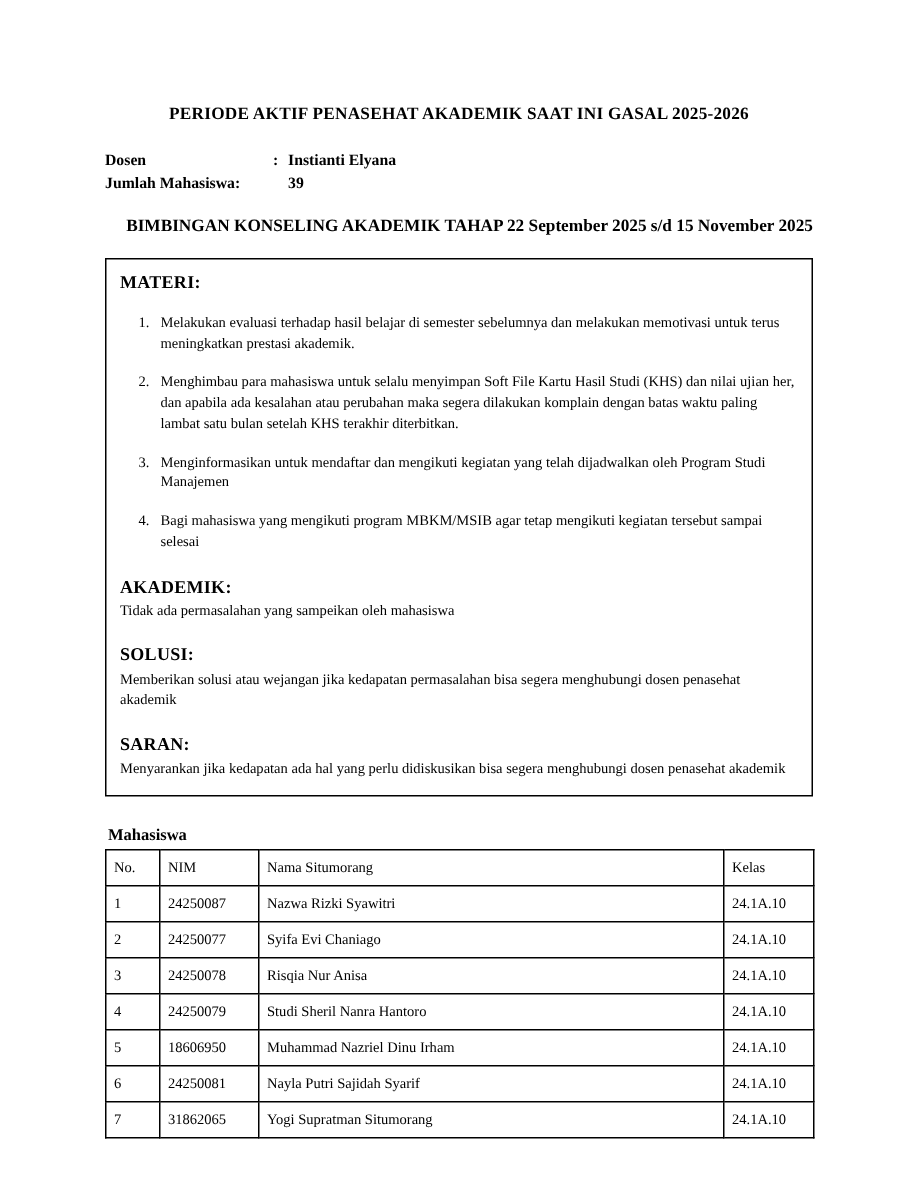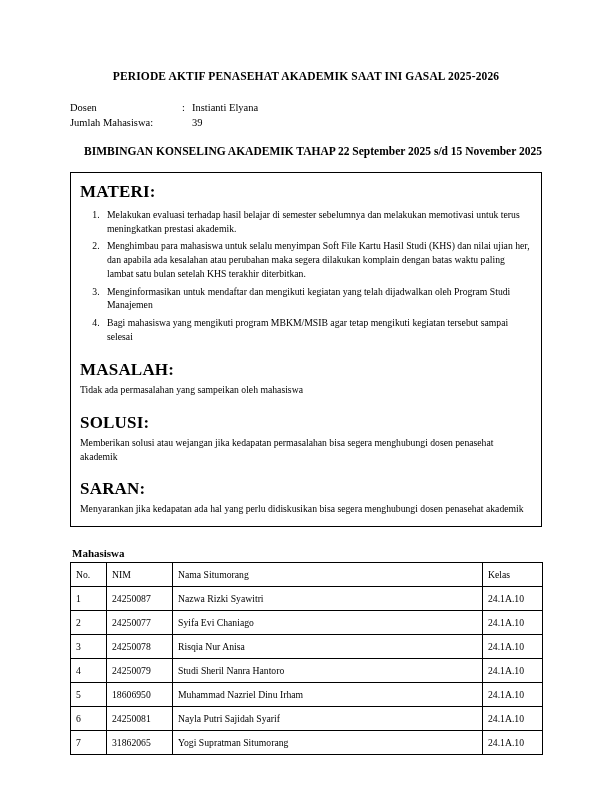--- a/index.html
+++ b/index.html
@@ -38,20 +38,21 @@
     letter-spacing: 0.15px;
     margin: 0 0 16px 0;
     line-height: 1.2;
   }
 
   
   .meta-block {
     margin: 0 0 14px 0;
     font-size: 10.5px;
     line-height: 1.45;
+    font-weight: bold;
   }
   .meta-row {
     display: flex;
     white-space: pre;
   }
   .meta-label {
     width: 112px;
     flex: 0 0 112px;
   }
   .meta-sep {
@@ -74,34 +75,34 @@
   
   .main-box {
     border: 1.2px solid #000;
     padding: 7px 9px 10px 9px;
     box-sizing: border-box;
     font-size: 9.7px;
     line-height: 1.42;
   }
   .sec-head {
     font-weight: bold;
-    font-size: 17px;
+    font-size: 12px;
     margin: 0 0 1px 0;
     letter-spacing: 0.2px;
   }
   .sec-head.spaced {
     margin-top: 14px;
   }
   ol.materi-list {
     margin: 0;
     padding: 0 0 0 22px;
     list-style-position: outside;
   }
   ol.materi-list li {
-    margin: 4px 0 0 0;
+    margin: 12px 0 0 0;
     padding-left: 5px;
     line-height: 1.42;
   }
   .plain-para {
     margin: 0;
     line-height: 1.42;
   }
 
   
   .table-caption {
@@ -158,21 +159,21 @@
     <div class="main-box">
 
       <div class="sec-head">MATERI:</div>
       <ol class="materi-list">
         <li>Melakukan evaluasi terhadap hasil belajar di semester sebelumnya dan melakukan memotivasi untuk terus meningkatkan prestasi akademik.</li>
         <li>Menghimbau para mahasiswa untuk selalu menyimpan Soft File Kartu Hasil Studi (KHS) dan nilai ujian her, dan apabila ada kesalahan atau perubahan maka segera dilakukan komplain dengan batas waktu paling lambat satu bulan setelah KHS terakhir diterbitkan.</li>
         <li>Menginformasikan untuk mendaftar dan mengikuti kegiatan yang telah dijadwalkan oleh Program Studi Manajemen</li>
         <li>Bagi mahasiswa yang mengikuti program MBKM/MSIB agar tetap mengikuti kegiatan tersebut sampai selesai</li>
       </ol>
 
-      <div class="sec-head spaced">MASALAH:</div>
+      <div class="sec-head spaced">AKADEMIK:</div>
       <p class="plain-para">Tidak ada permasalahan yang sampeikan oleh mahasiswa</p>
 
       <div class="sec-head spaced">SOLUSI:</div>
       <p class="plain-para">Memberikan solusi atau wejangan jika kedapatan permasalahan bisa segera menghubungi dosen penasehat akademik</p>
 
       <div class="sec-head spaced">SARAN:</div>
       <p class="plain-para">Menyarankan jika kedapatan ada hal yang perlu didiskusikan bisa segera menghubungi dosen penasehat akademik</p>
 
     </div>
 

